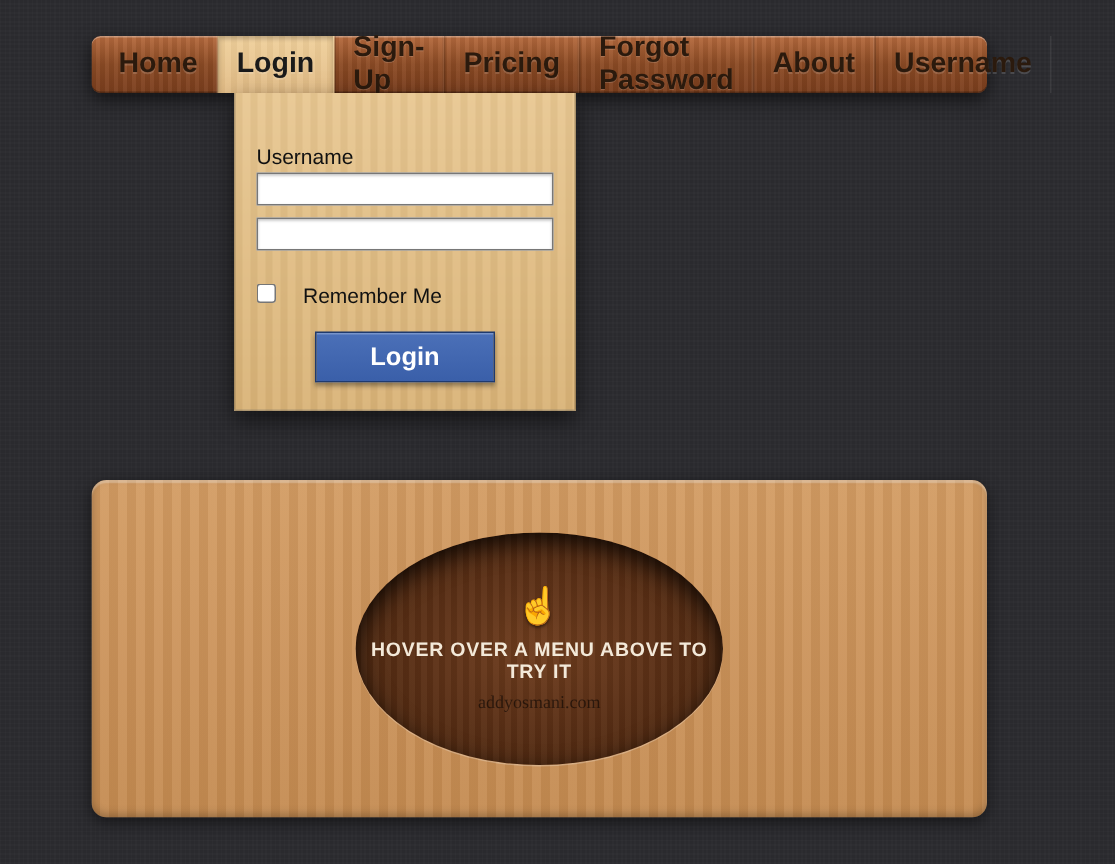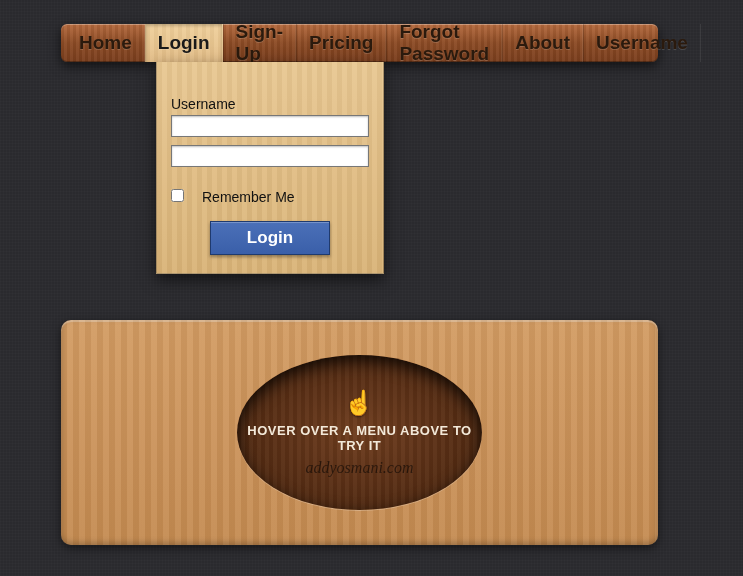--- a/index.html
+++ b/index.html
@@ -140,22 +140,21 @@
 .hover-text {
   font-size: 13px;
   font-weight: bold;
   letter-spacing: 0.5px;
   color: #f3e9d9;
   font-family: Arial, sans-serif;
   text-transform: uppercase;
 }
 .credit {
   margin-top: 6px;
-  font-size: 16px;
-  font-style: italic;
+  font-size: 12px;
   font-family: Georgia, serif;
   color: rgba(0,0,0,0.55);
 }
 </style>
 </head>
 <body>
 
 <div class="nav-wrap">
   <div class="nav-bar">
     <div class="nav-item">Home</div>

